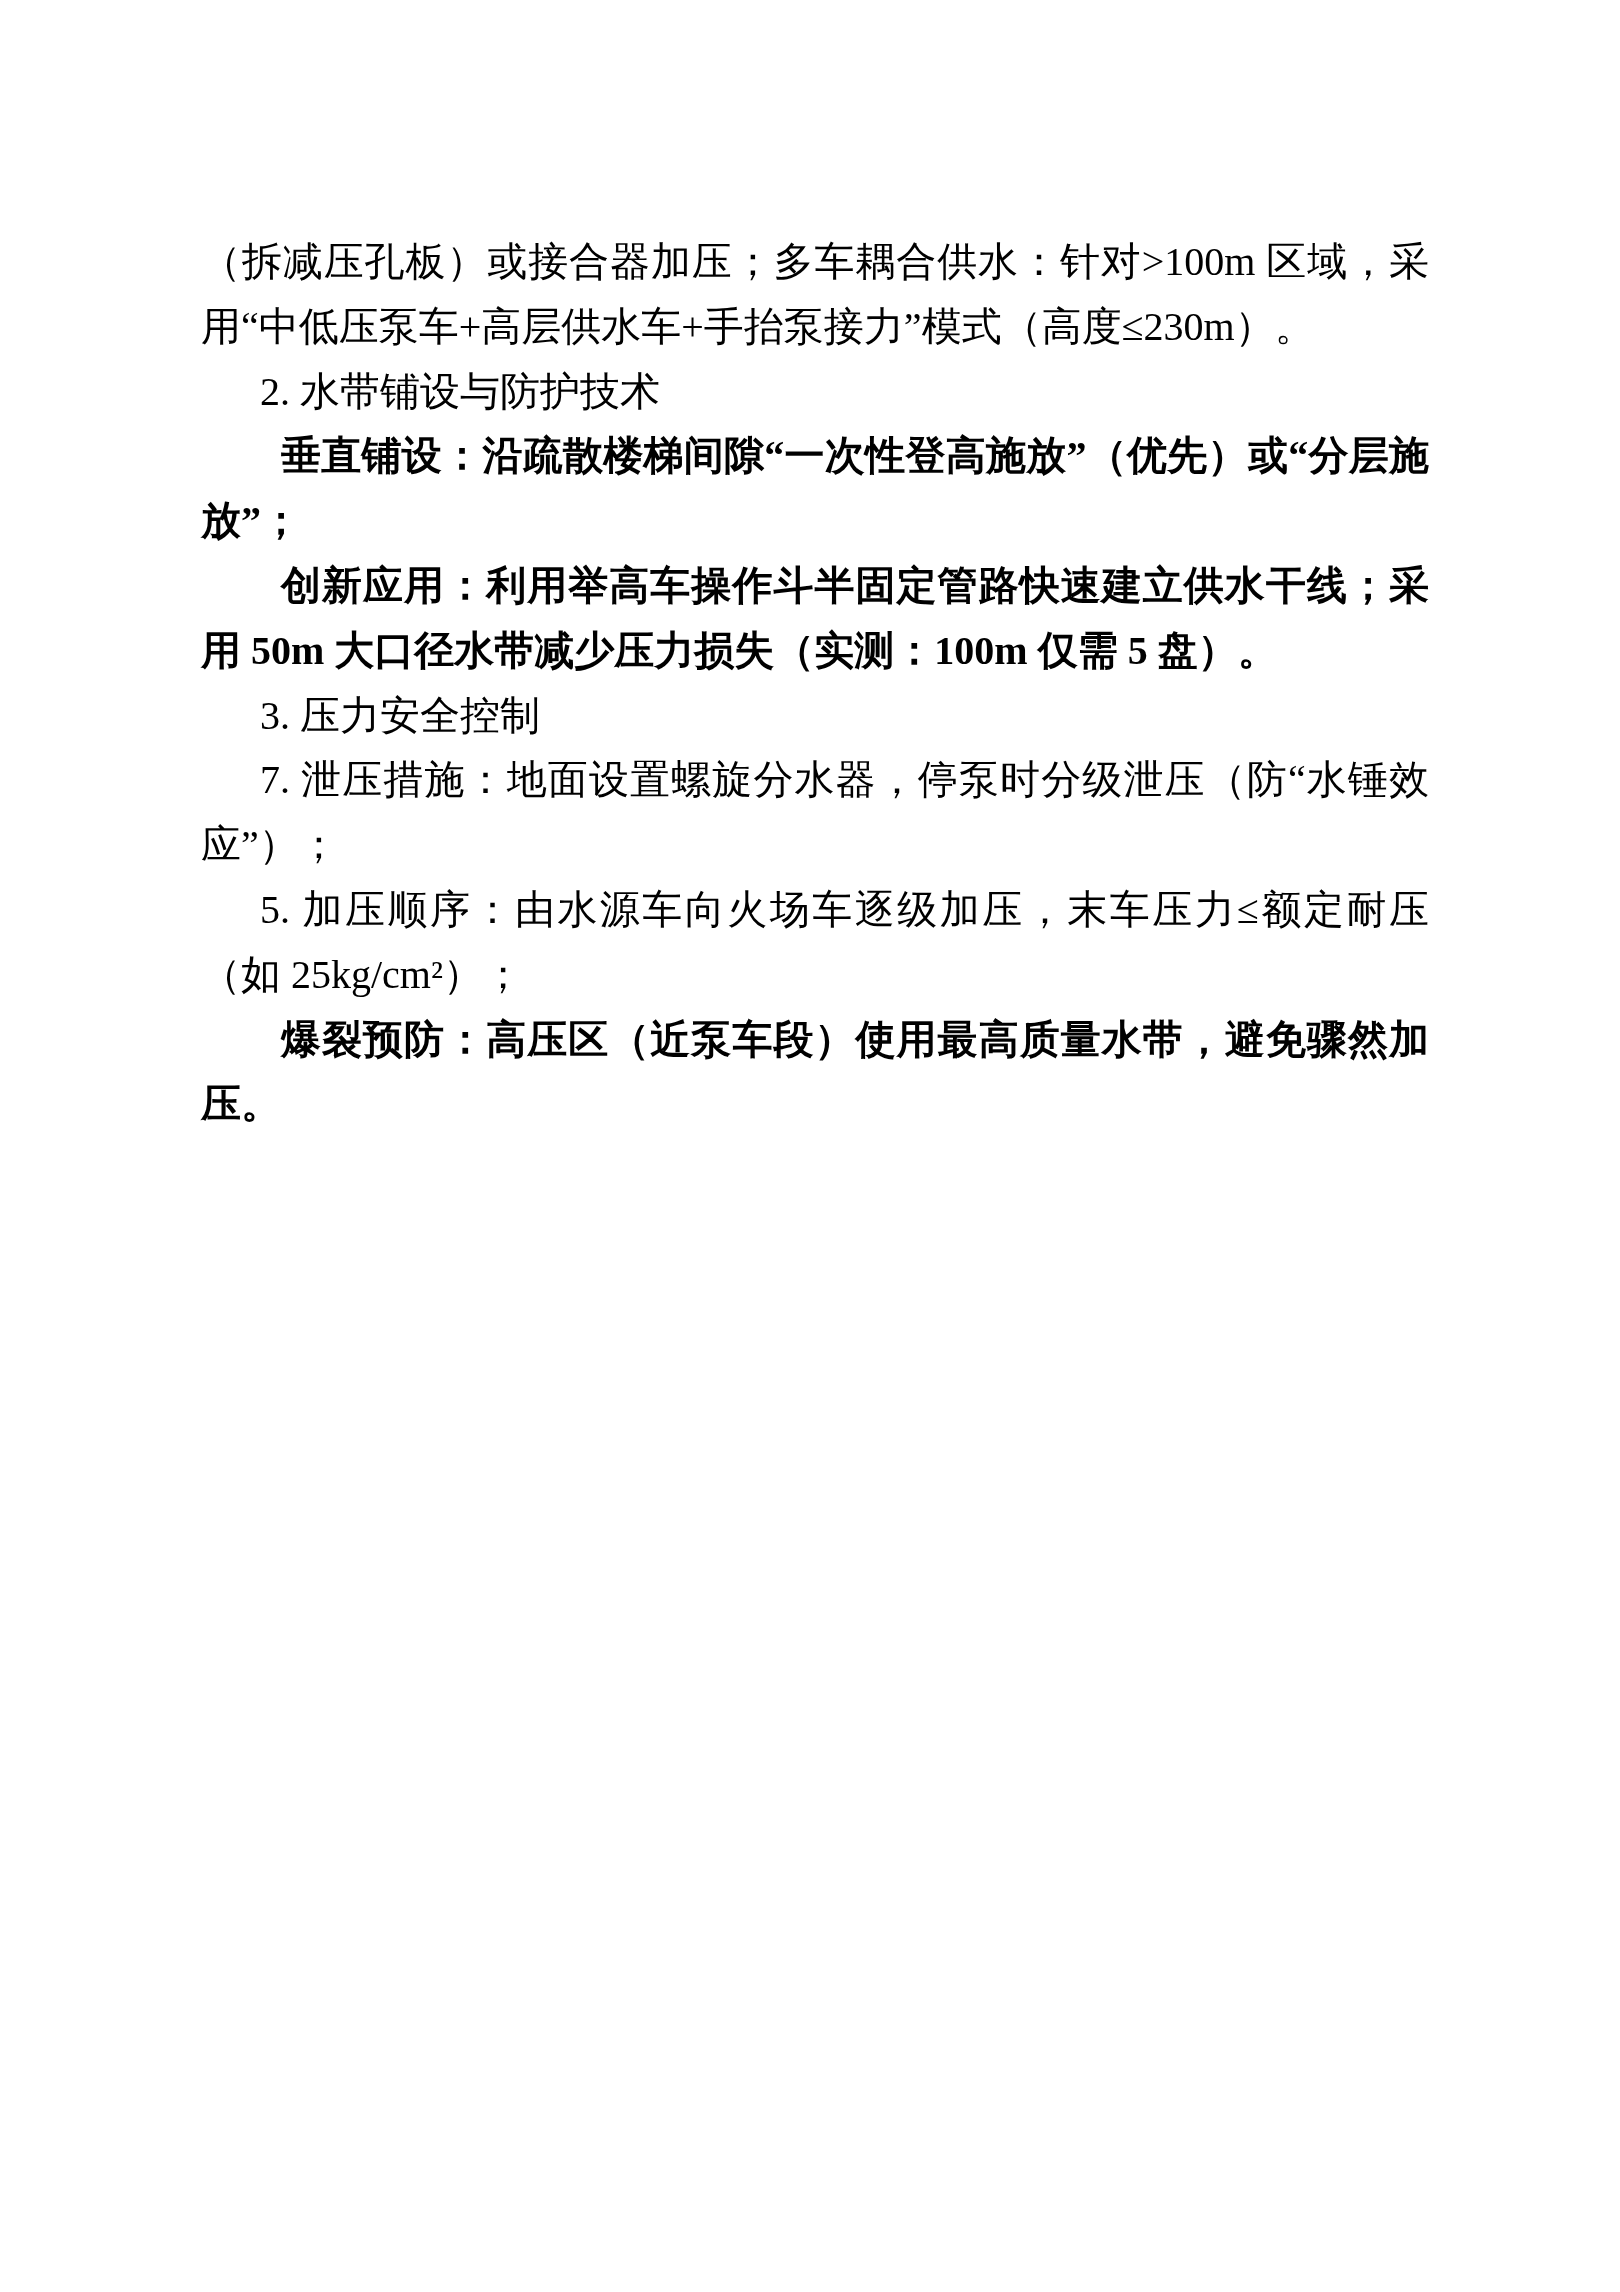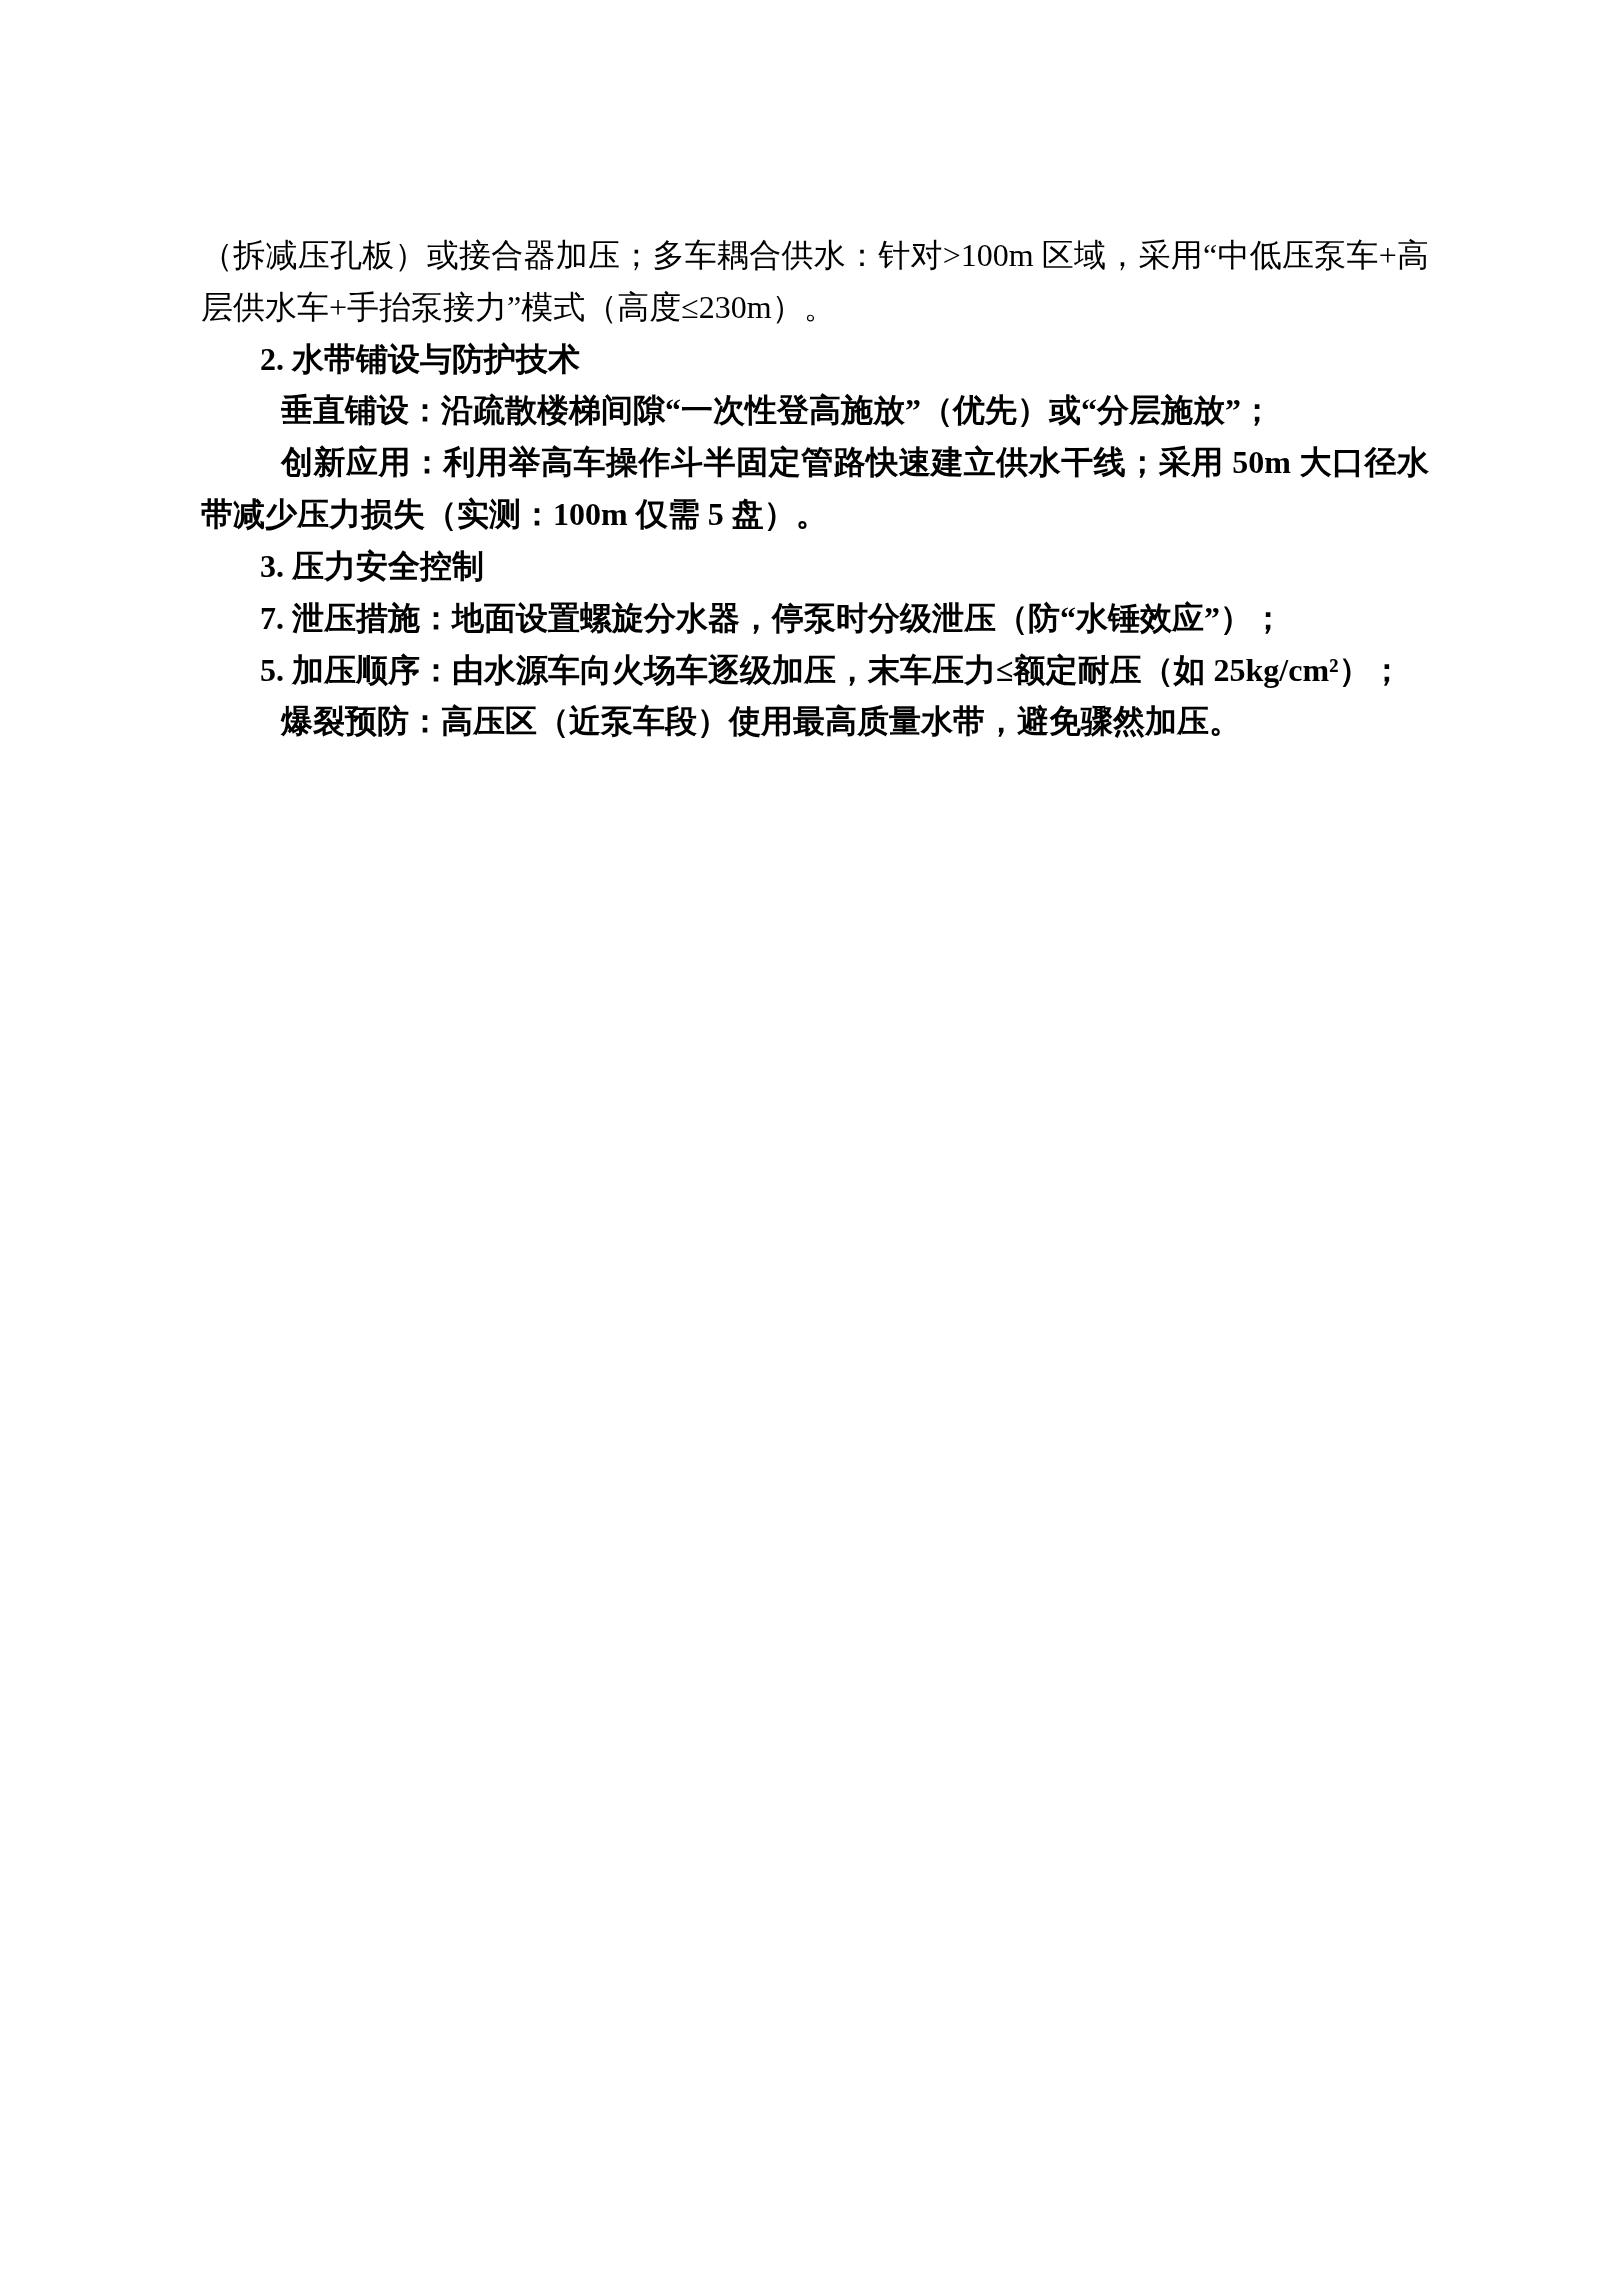--- a/index.html
+++ b/index.html
@@ -16,36 +16,35 @@
   }
   .page {
     position: relative;
     width: 1620px;
     height: 2293px;
     background: #ffffff;
     box-sizing: border-box;
     padding: 230px 191px 0 201px;
   }
   .doc-body {
-    font-size: 32px;
+    font-size: 40px;
     line-height: 1.62;
     text-align: justify;
     text-justify: inter-ideograph;
   }
   p.para {
     margin: 0 0 0 0;
     text-indent: 0;
   }
   p.indent1 {
     text-indent: 80px;
     font-weight: bold;
   }
   p.indent-num {
     text-indent: 59px;
-    font-weight: bold;
   }
 </style>
 </head>
 <body>
 
 <div class="page">
   <div class="doc-body">
     <p class="para">（拆减压孔板）或接合器加压；多车耦合供水：针对&gt;100m 区域，采用“中低压泵车+高层供水车+手抬泵接力”模式（高度≤230m）。</p>
     <p class="para indent-num">2. 水带铺设与防护技术</p>
     <p class="para indent1">垂直铺设：沿疏散楼梯间隙“一次性登高施放”（优先）或“分层施放”；</p>

